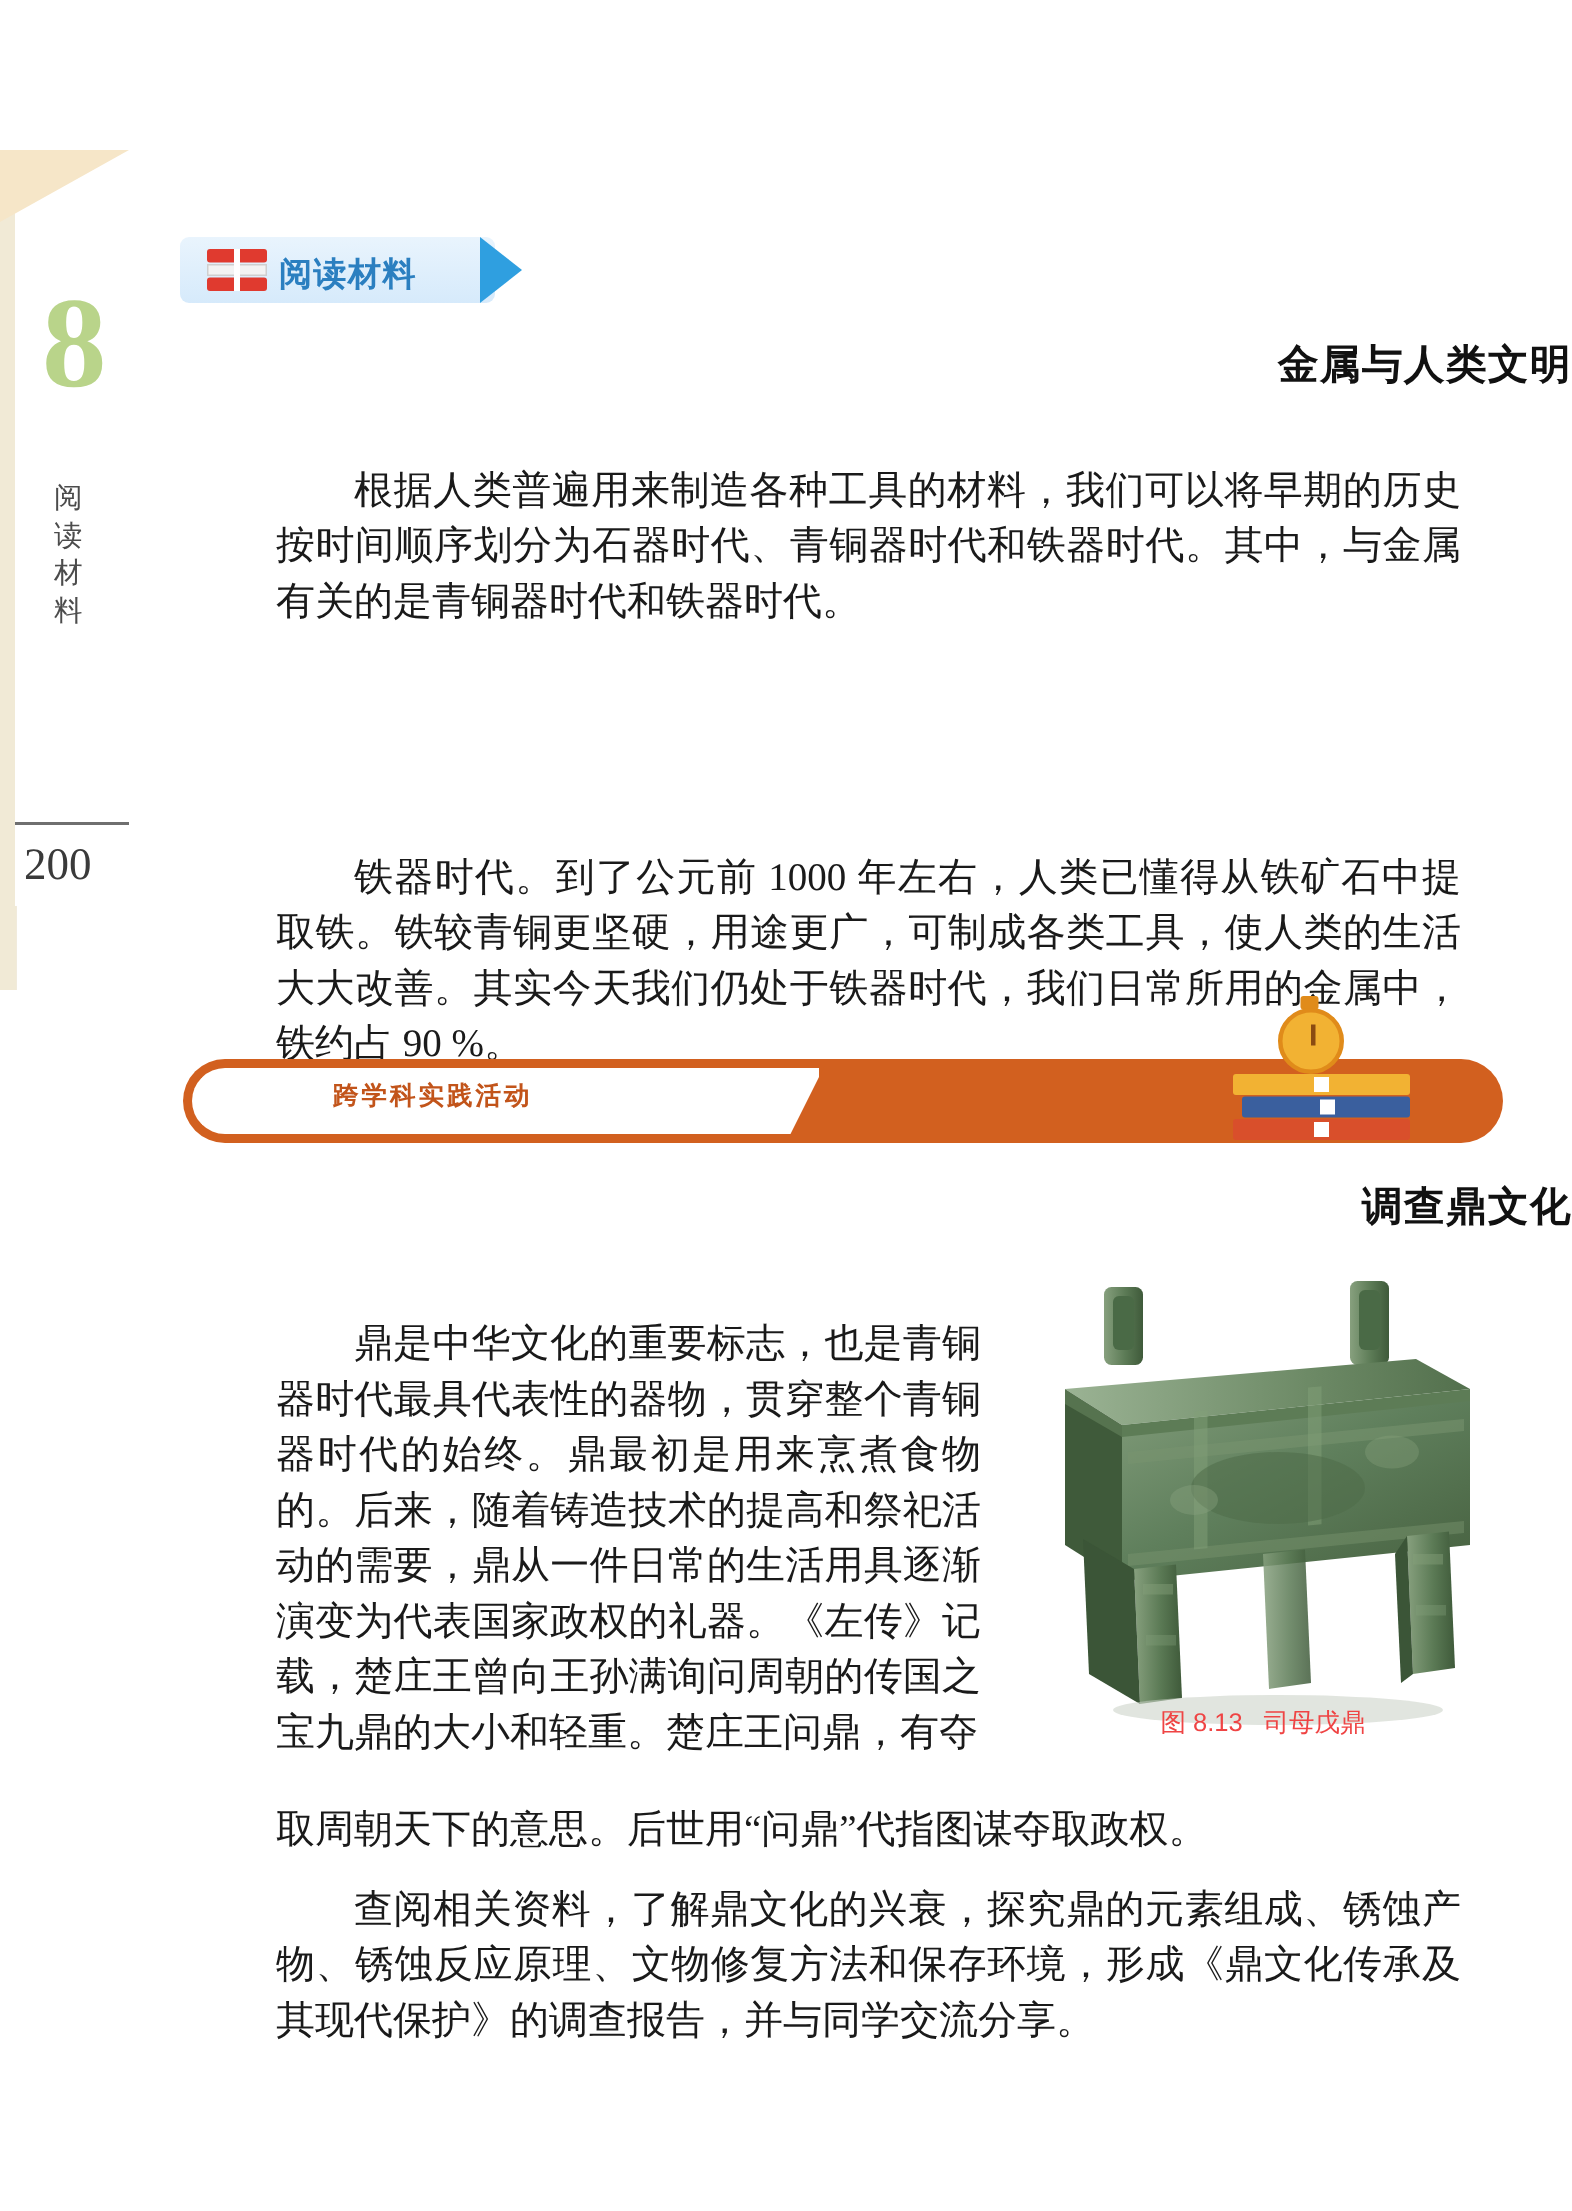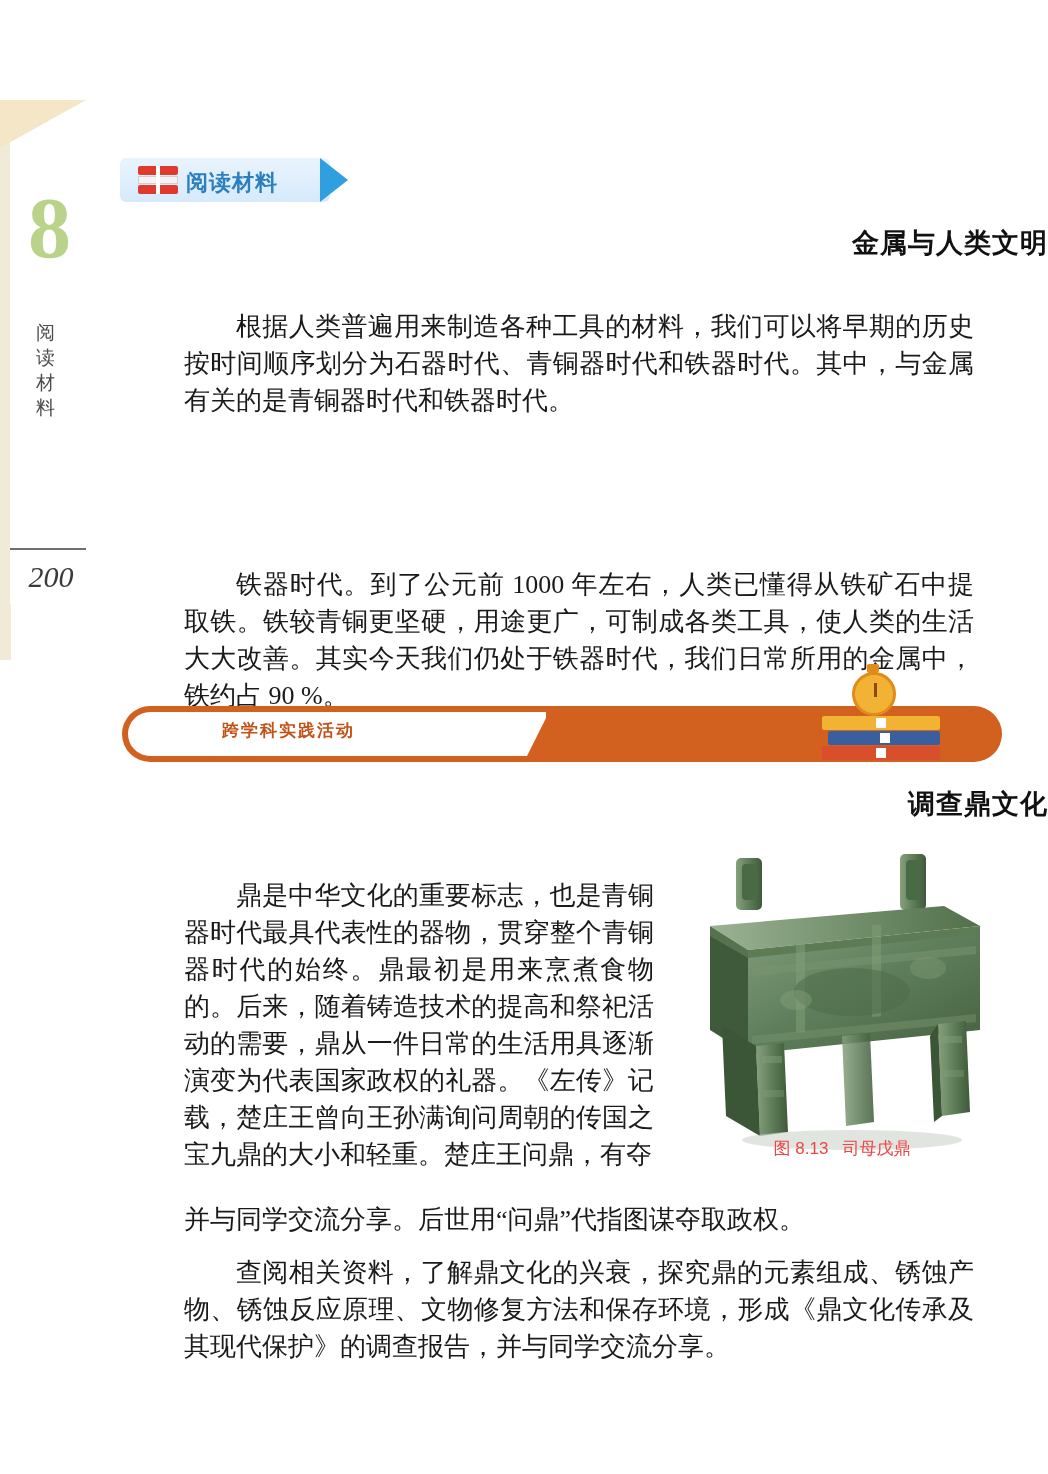--- a/index.html
+++ b/index.html
@@ -38,24 +38,23 @@
   .chapter-title{
     position:absolute;left:36px;top:320px;
     width:22px;
     font-size:19px;line-height:25px;
     color:#4c4c4c;
     letter-spacing:1px;
     font-family:"Liberation Sans",sans-serif;
   }
   .page-number{
     position:absolute;left:16px;top:560px;
-    width:70px;text-align:center;
+    width:70px;
     font-size:30px;color:#3a3a3a;
     font-family:"Liberation Serif",serif;
-    font-style:italic;
   }
   .rail-rule-top{
     position:absolute;left:10px;top:548px;width:76px;height:2px;background:#6f6f6f;
   }
   .rail-rule-bottom{
     position:absolute;left:10px;top:604px;width:76px;height:2px;background:#6f6f6f;
   }
   .rail-tail{
     position:absolute;left:10px;top:604px;width:76px;height:56px;
     background:#ffffff;border-left:1px solid #e2dcc8;
@@ -289,16 +288,16 @@
       <rect x="252" y="230" width="20" height="7" fill="#85a07b" opacity="0.35"></rect>
 
       <ellipse cx="160" cy="300" rx="110" ry="10" fill="#c9cfc5" opacity="0.55"></ellipse>
     </svg>
   </div>
 
   <div class="fig-caption">
     <span class="num">图 8.13</span><span>司母戊鼎</span>
   </div>
 
-  <p class="para" id="p5" style="text-indent:0;">并与同学交流分享。后世用“问鼎”代指图谋夺取政权。</p>
+  <p class="para" id="p5" style="text-indent:0;">取周朝天下的意思。后世用“问鼎”代指图谋夺取政权。</p>
   <p class="para" id="p6">查阅相关资料，了解鼎文化的兴衰，探究鼎的元素组成、锈蚀产物、锈蚀反应原理、文物修复方法和保存环境，形成《鼎文化传承及其现代保护》的调查报告，并与同学交流分享。</p>
 
 </div>
 
 </body></html>

